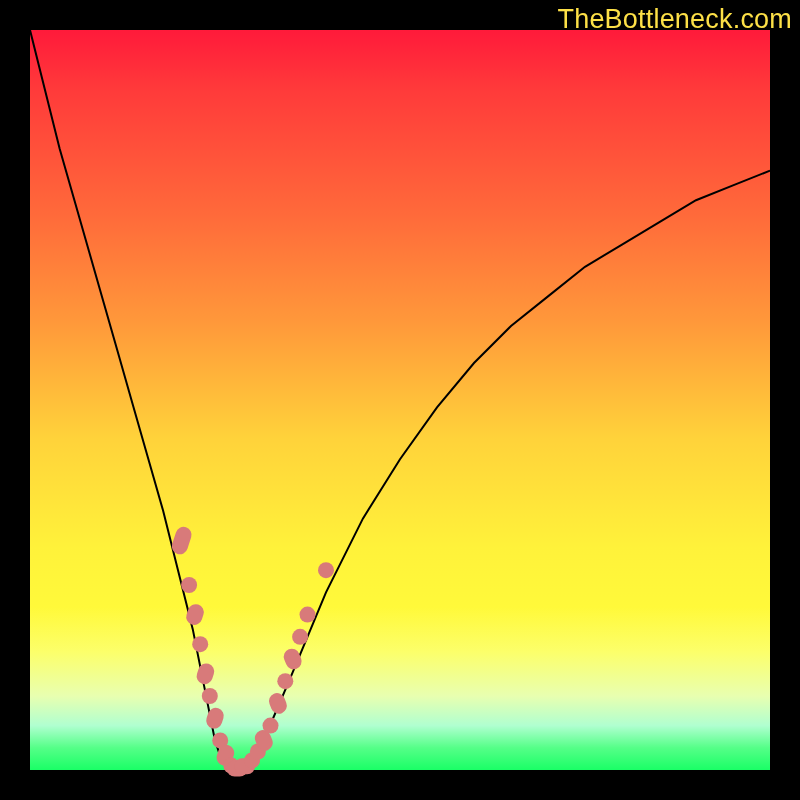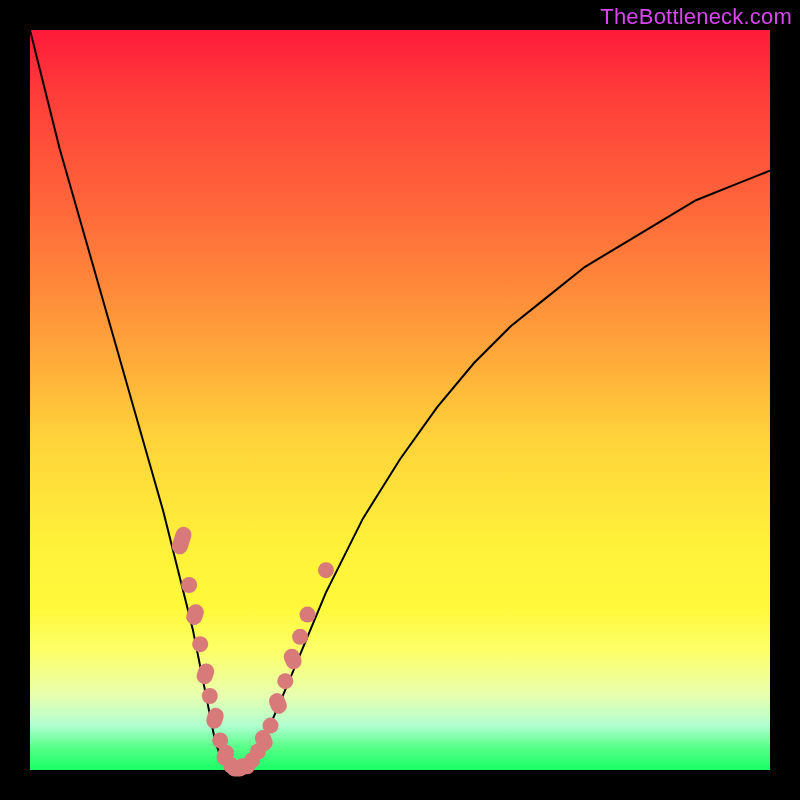--- a/index.html
+++ b/index.html
@@ -29,22 +29,22 @@
       #e8ffb0 90%,
       #b0ffd0 94%,
       #55ff88 97%,
       #1aff66 100%
     );
   }
   .watermark {
     position: absolute;
     top: 4px;
     right: 8px;
-    color: #d946ef;
-    font-size: 22px;
+    color: #fde047;
+    font-size: 27px;
     letter-spacing: 0.2px;
     z-index: 5;
     user-select: none;
   }
   svg.plot {
     position: absolute;
     left: 30px;
     top: 30px;
     width: 740px;
     height: 740px;

